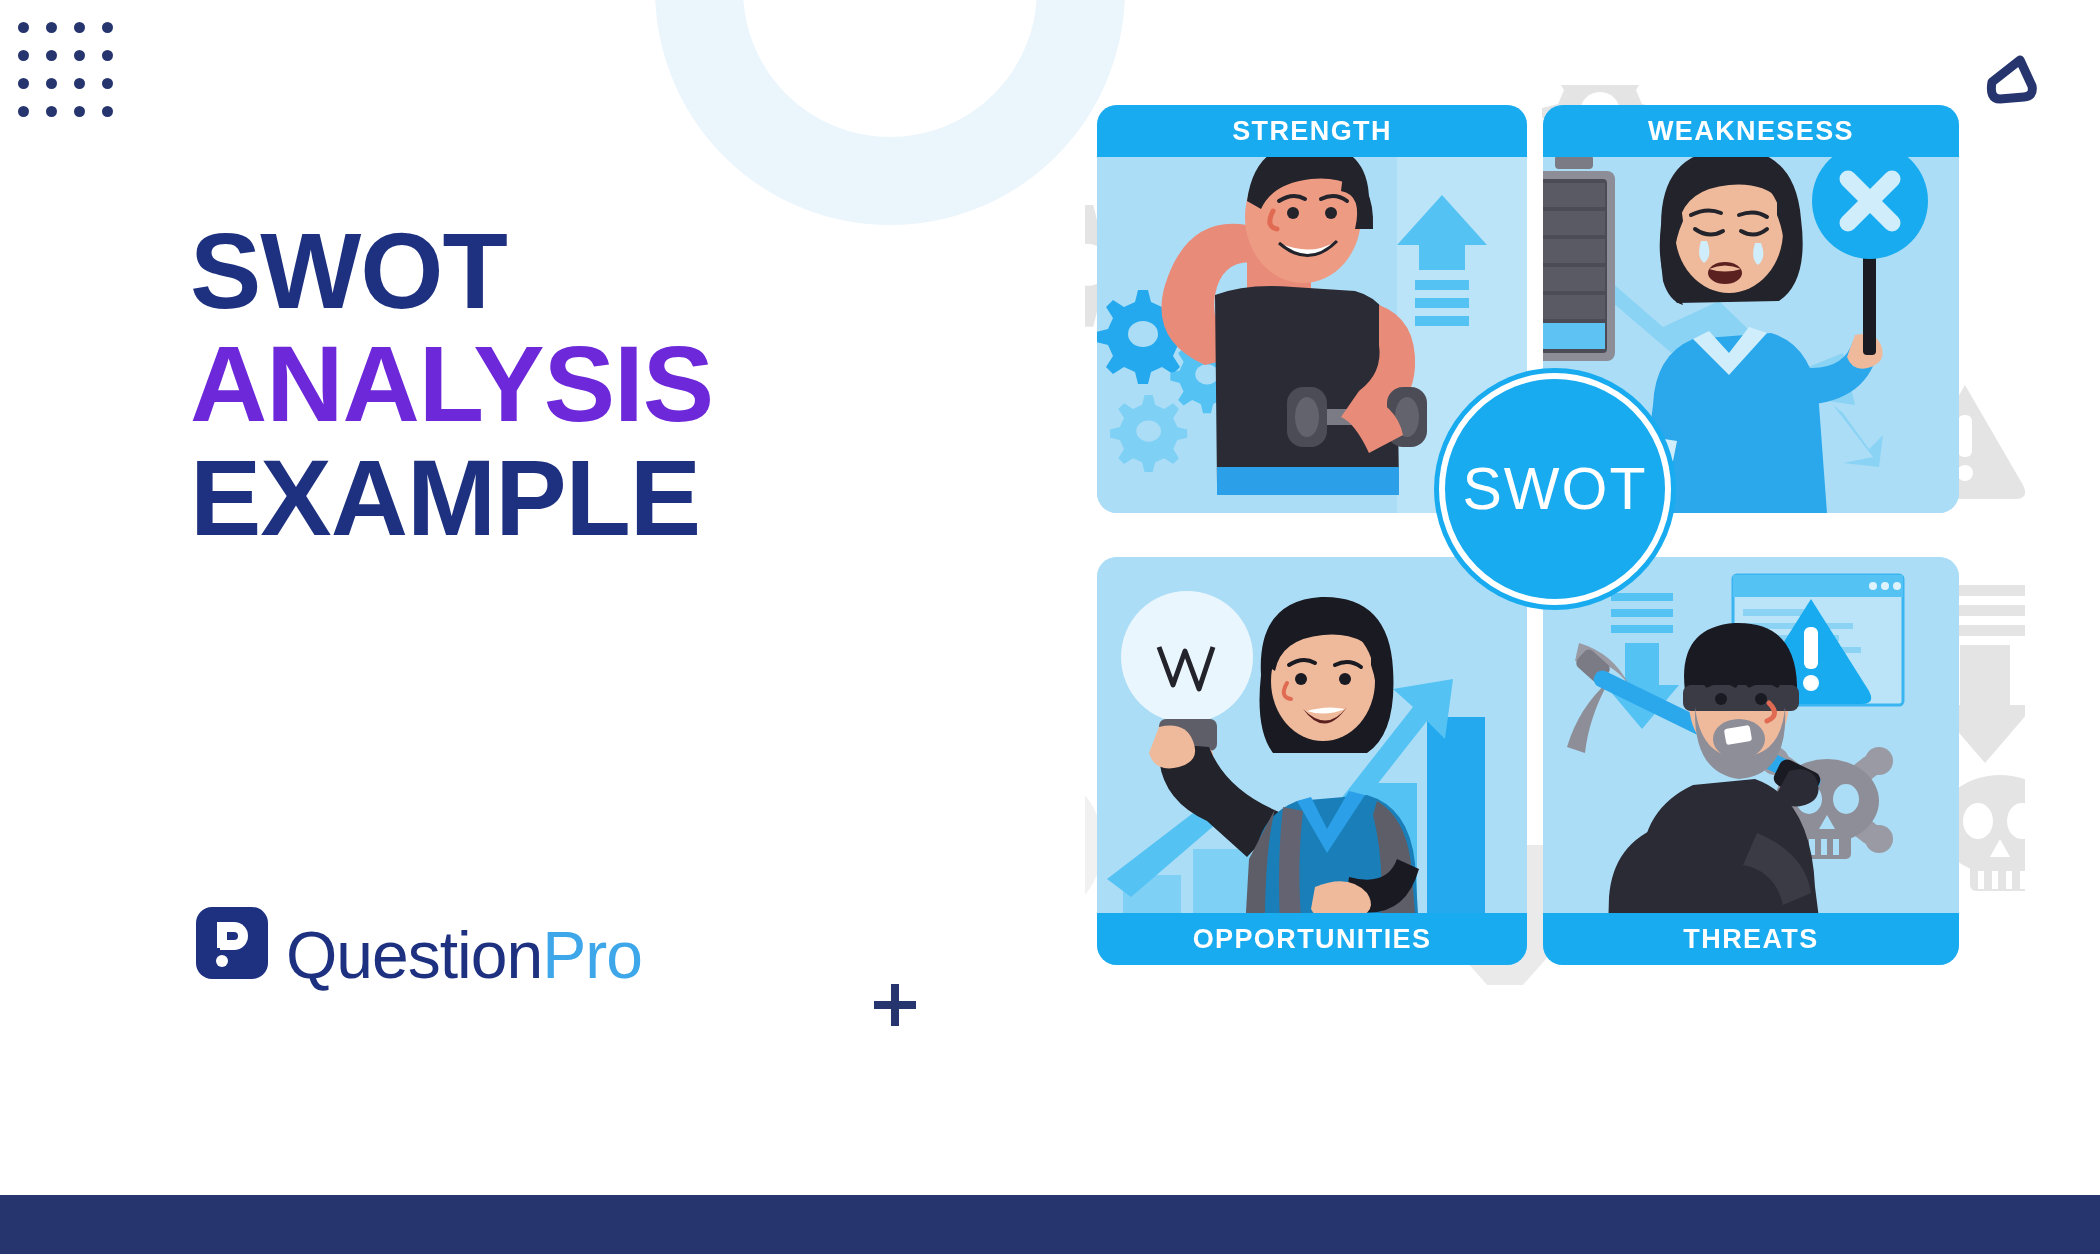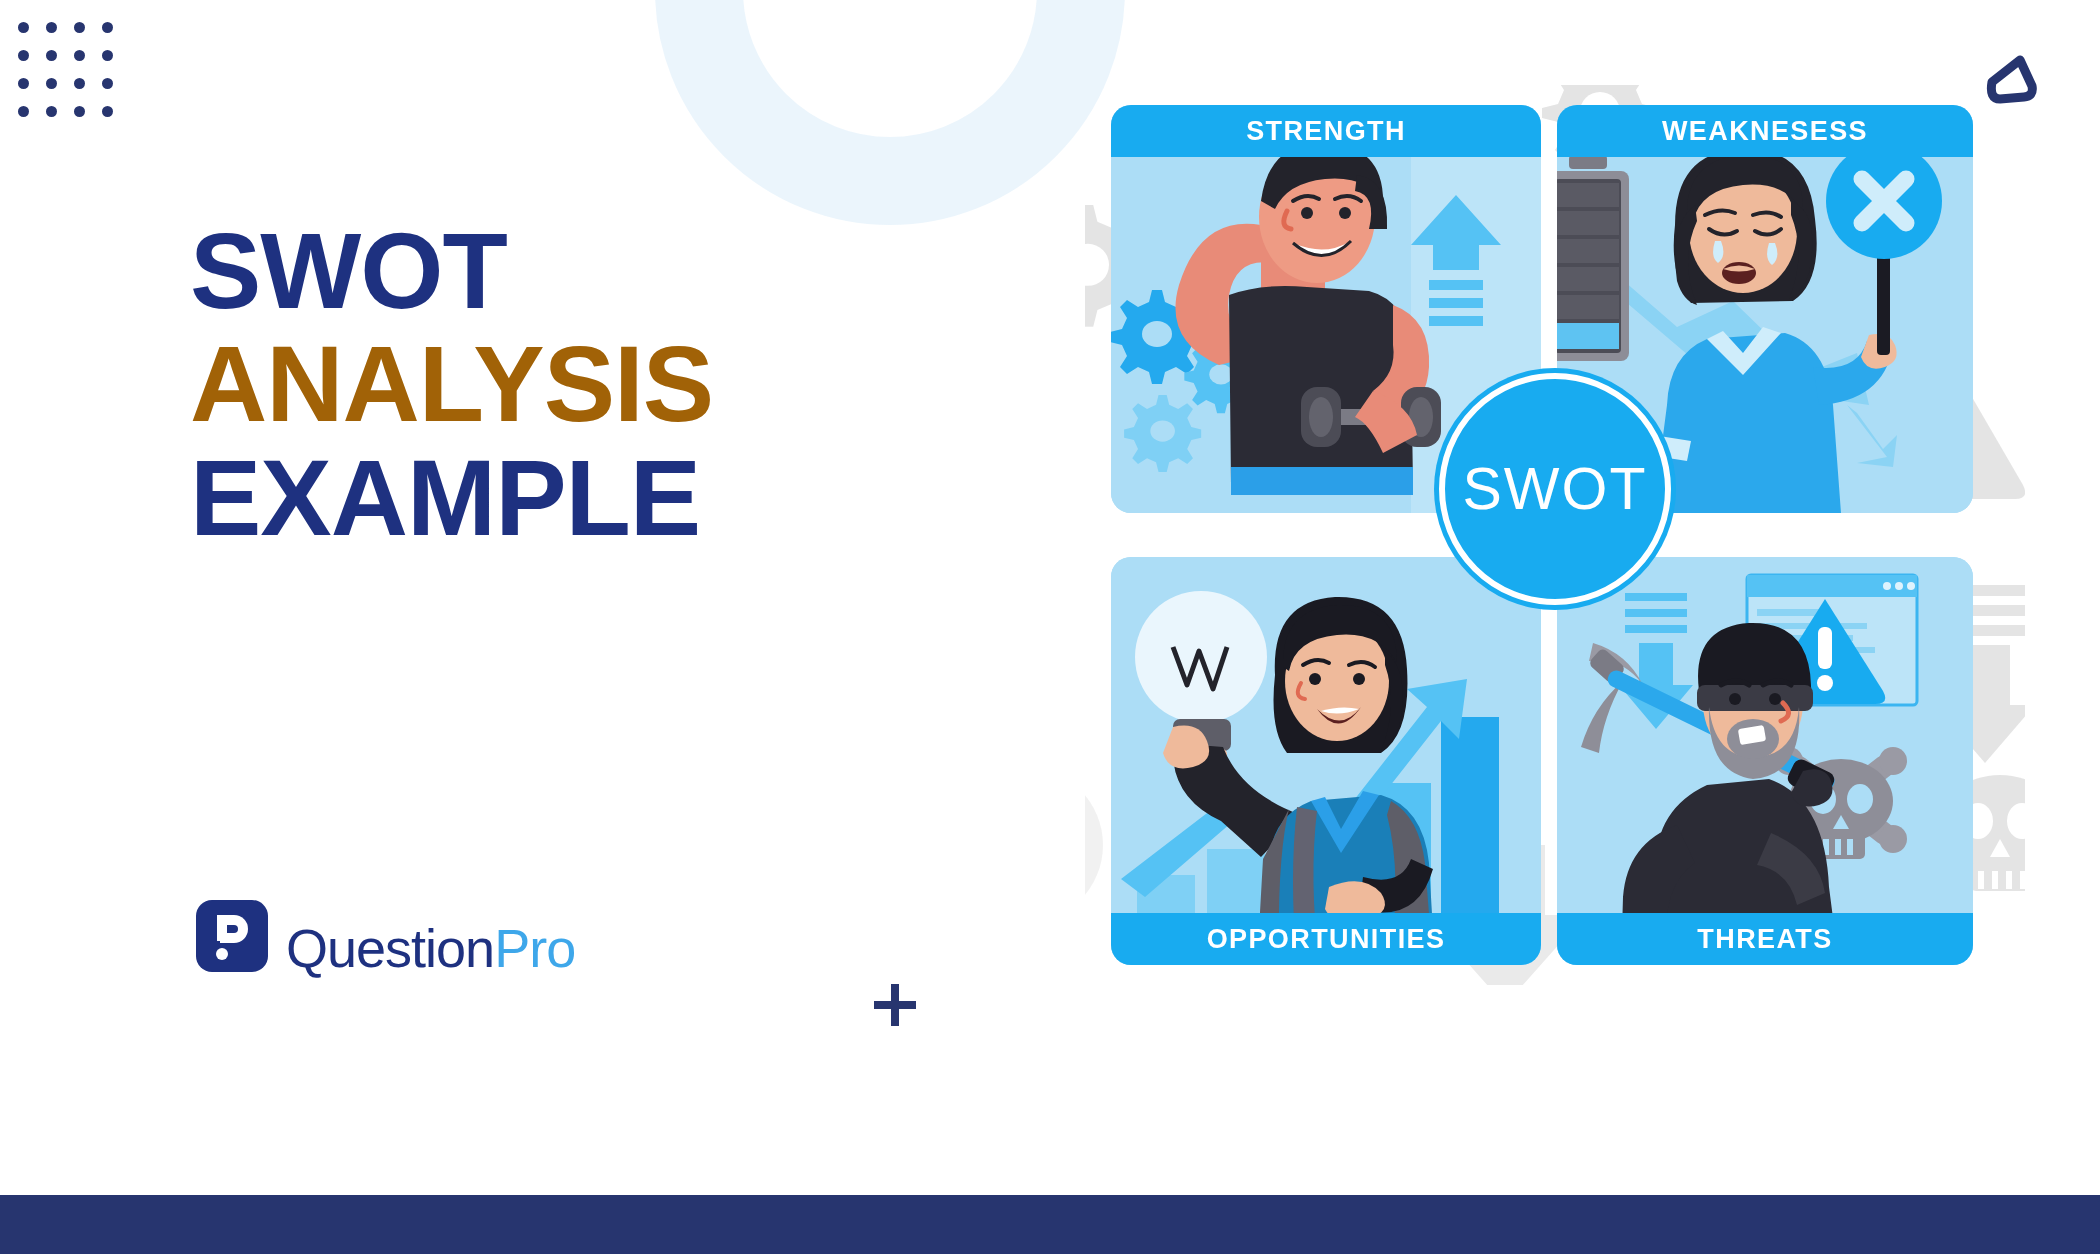--- a/index.html
+++ b/index.html
@@ -59,21 +59,21 @@
     left: 190px; top: 215px;
     width: 700px;
   }
   .headline {
     font-size: 107px;
     font-weight: 900;
     line-height: 1.06;
     letter-spacing: -1px;
   }
   .headline .l1, .headline .l3 { color: #1E3180; display: block; }
-  .headline .l2 { color: #a16207; display: block; }
+  .headline .l2 { color: #6d28d9; display: block; }
 
   .brand {
     position: absolute;
     left: 196px; top: 893px;
     display: flex;
     align-items: center;
     gap: 18px;
   }
   .brand-mark {
     width: 72px; height: 72px;
@@ -92,41 +92,41 @@
     border: 10px solid #ffffff;
     border-radius: 0 14px 14px 0;
     border-left: none;
   }
   .brand-mark .p-dot {
     position: absolute; left: 20px; top: 48px;
     width: 12px; height: 12px; border-radius: 50%;
     background: #ffffff;
   }
   .brand-text {
-    font-size: 54px;
+    font-size: 66px;
     font-weight: 400;
     letter-spacing: -1px;
     white-space: nowrap;
     margin-top: 24px;
   }
   .brand-text .q { color: #1E3180; }
   .brand-text .pro { color: #3EA7EA; }
 
   
   .swot-wrap {
     position: absolute;
     left: 1085px; top: 85px;
     width: 940px; height: 900px;
   }
   
   .wm { position: absolute; fill: #E4E4E4; opacity: .9; }
 
   .grid {
     position: absolute;
-    left: 26px; top: 20px;
+    left: 12px; top: 20px;
     width: 878px; height: 860px;
     display: grid;
     grid-template-columns: 446px 432px;
     grid-template-rows: 422px 438px;
   }
   .card {
     position: relative;
     border-radius: 20px;
     overflow: hidden;
     background: #ACDDF6;

